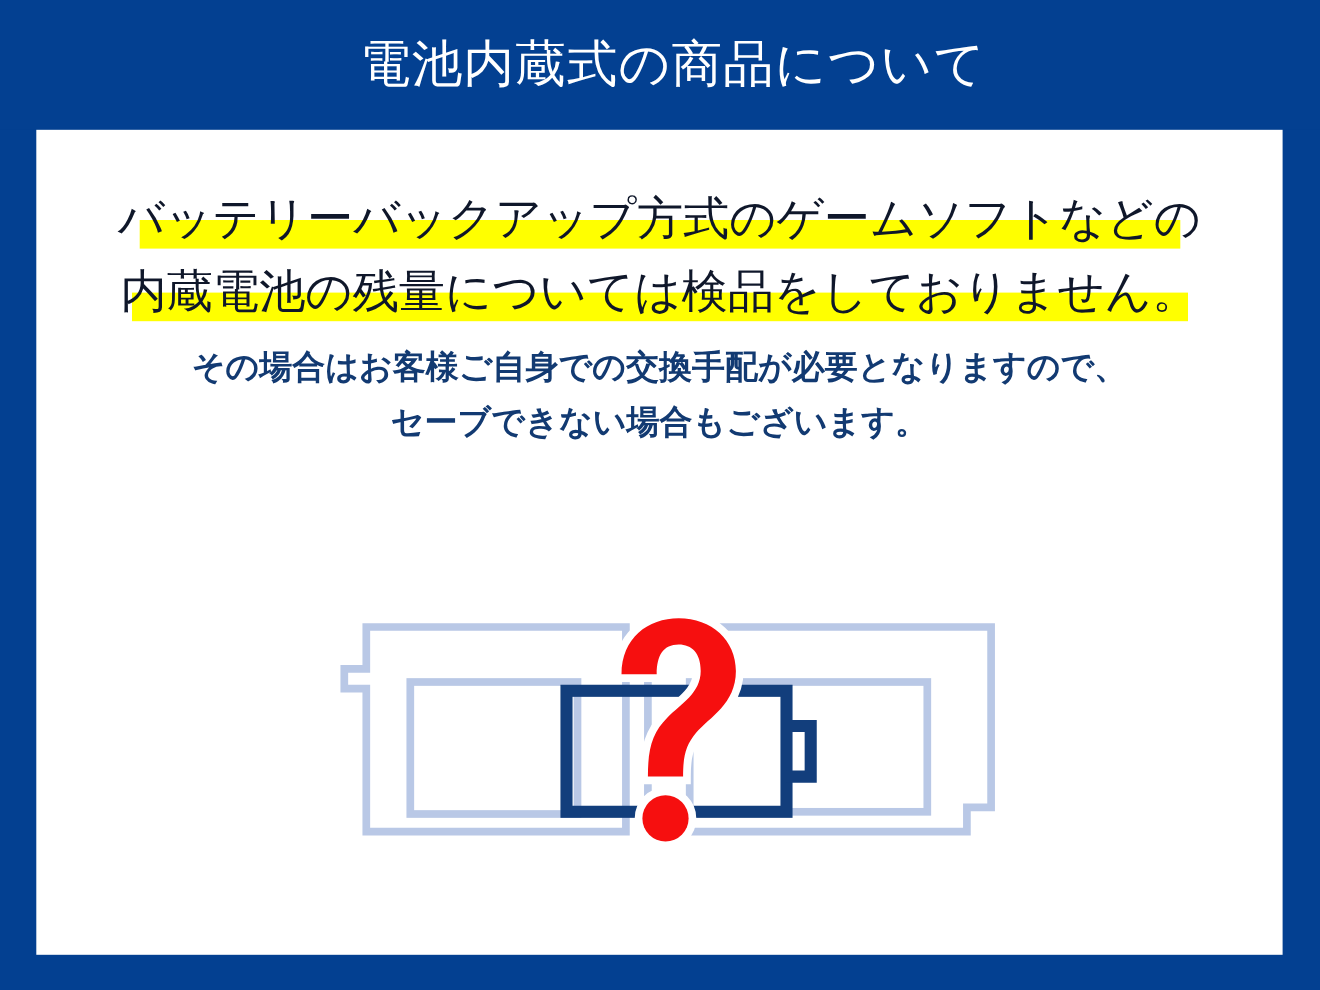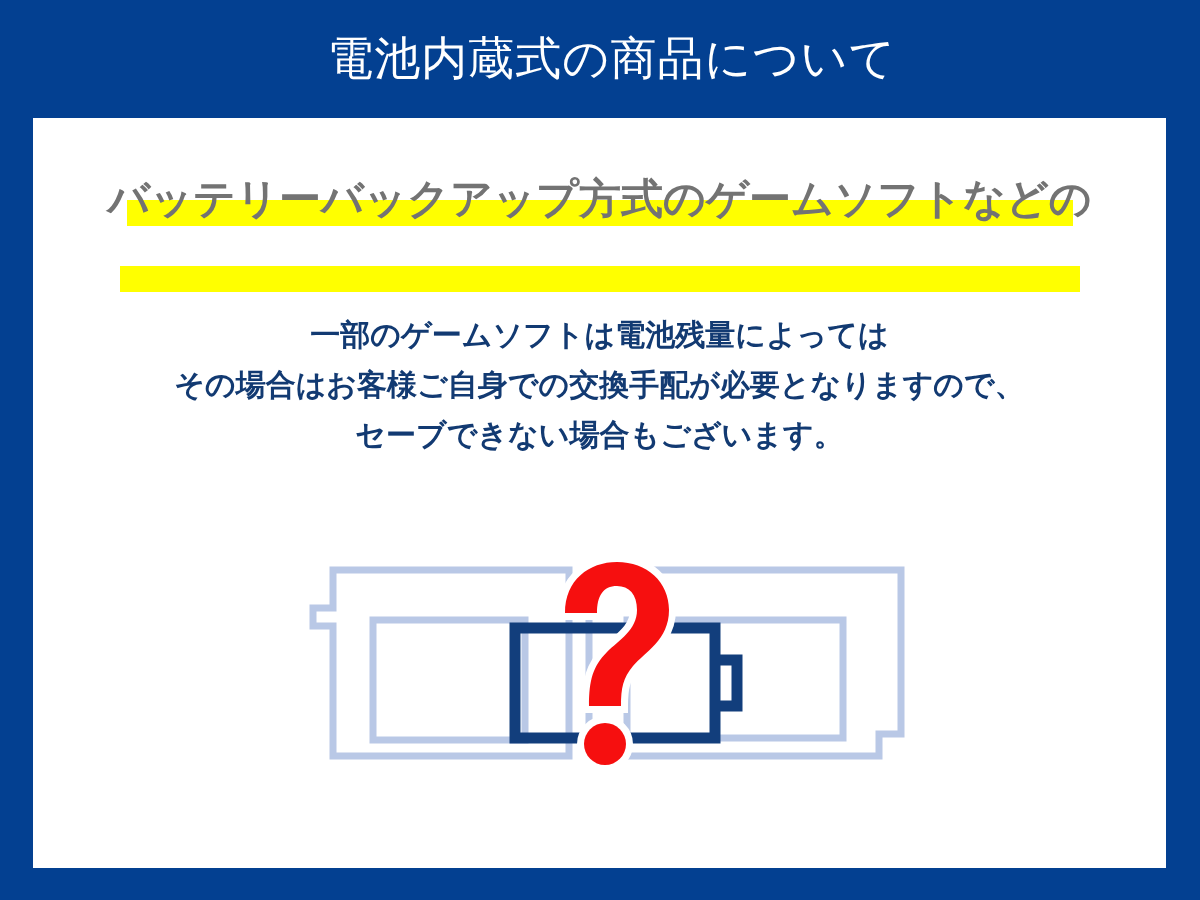--- a/index.html
+++ b/index.html
@@ -64,23 +64,23 @@
   .headline-line {
     position: relative;
     display: block;
     height: 66px;
     line-height: 66px;
     white-space: nowrap;
   }
   .headline-line .hl-text {
     position: relative;
     display: inline-block;
-    color: #737373;
+    color: #0f172a;
     font-size: 42px;
-    font-weight: bold;
+    font-weight: normal;
     letter-spacing: 0px;
     z-index: 2;
   }
   
   .headline-line .hl-band {
     position: absolute;
     left: 50%;
     transform: translateX(-50%);
     bottom: 6px;
     height: 26px;
@@ -135,26 +135,26 @@
 
     <div class="headline">
 
       <div class="headline-line">
         <span class="hl-band hl-band-1"></span>
         <span class="hl-text">バッテリーバックアップ方式のゲームソフトなどの</span>
       </div>
 
       <div class="headline-line">
         <span class="hl-band hl-band-2"></span>
+        <span class="hl-text">内蔵電池の残量については検品をしておりません。</span>
       </div>
 
     </div>
 
     <div class="body-text">
-      <span class="body-line">一部のゲームソフトは電池残量によっては</span>
       <span class="body-line">その場合はお客様ご自身での交換手配が必要となりますので、</span>
       <span class="body-line">セーブできない場合もございます。</span>
     </div>
 
     <div class="illustration">
       <svg width="640" height="240" viewBox="0 0 640 240" xmlns="http://www.w3.org/2000/svg">
 
         <g>
           <path class="cart-line" d="M 44 22 L 280 22 L 280 208 L 44 208 L 44 78 L 24 78 L 24 60 L 44 60 Z"></path>
           <rect class="cart-line" x="84" y="72" width="152" height="120"></rect>

